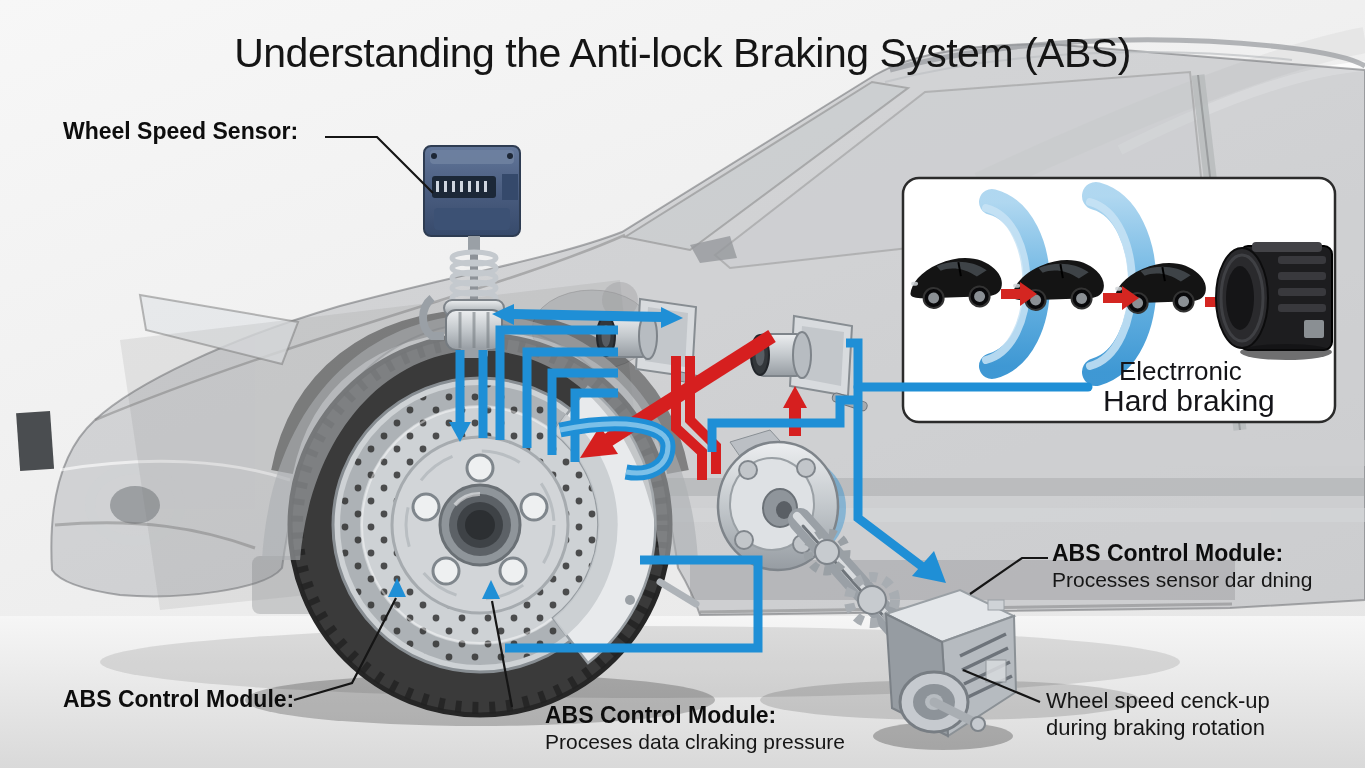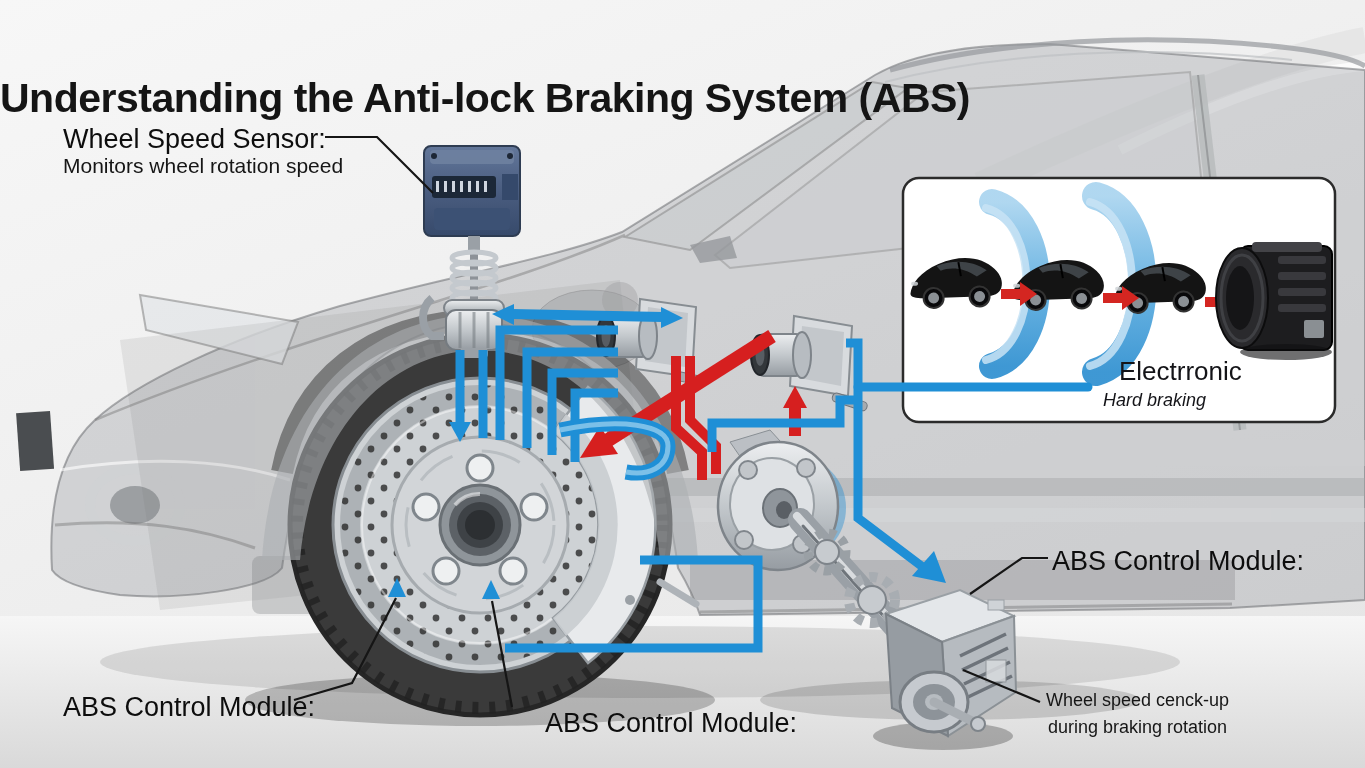--- a/index.html
+++ b/index.html
@@ -3,30 +3,30 @@
 <meta charset="utf-8">
 <style>
   html,body{margin:0;padding:0;background:#dcdcdc;}
   .stage{
     position:relative;width:1365px;height:768px;overflow:hidden;
     font-family:"Liberation Sans",sans-serif;
     background:linear-gradient(160deg,#f7f7f7 0%,#efefef 45%,#e4e4e4 100%);
   }
   svg{position:absolute;left:0;top:0;}
   .title{
-    position:absolute;left:0;top:30px;width:100%;text-align:left;
-    font-size:41px;font-weight:700;letter-spacing:-0.5px;color:#151515;white-space:nowrap;margin-top:45px;
+    position:absolute;left:0;top:30px;width:100%;text-align:center;
+    font-size:41px;font-weight:400;letter-spacing:-0.5px;color:#151515;white-space:nowrap;
   }
   .lab{position:absolute;white-space:nowrap;}
-  .lab .h{font-weight:400;font-size:27px;line-height:27px;color:#0d0d0d;margin-top:8px;}
+  .lab .h{font-weight:700;font-size:23px;line-height:27px;color:#0d0d0d;}
   .lab .b{font-size:21px;line-height:26px;color:#161616;}
-  .lab .b2{font-size:18px;line-height:27px;color:#161616;text-align:center;}
+  .lab .b2{font-size:22px;line-height:27px;color:#161616;}
   .inset-cap{position:absolute;left:1103px;top:356px;white-space:nowrap;}
   .inset-cap .l1{font-size:26px;line-height:30px;color:#141418;margin-left:16px;}
-  .inset-cap .l2{font-size:18px;line-height:29px;color:#141418;font-style:italic;}
+  .inset-cap .l2{font-size:30px;line-height:29px;color:#141418;}
 </style>
 </head>
 <body>
 
 <div class="stage">
 
 <svg width="1365" height="768" viewBox="0 0 1365 768">
   <defs>
     <linearGradient id="metalH" x1="0" y1="0" x2="0" y2="1">
       <stop offset="0" stop-color="#eceef0"></stop>
@@ -304,33 +304,34 @@
     <polyline points="294,700 352,683 396,598"></polyline>
     <polyline points="512,707 492,601"></polyline>
     <polyline points="963,670 1040,702"></polyline>
   </g>
 </svg>
 
 <div class="title">Understanding the Anti-lock Braking System (ABS)</div>
 
 <div class="lab" style="left:63px;top:118px;">
   <div class="h">Wheel Speed Sensor:</div>
-  <div class="b">Monitors wheel rotation speed</div>
 </div>
 
 <div class="lab" style="left:1052px;top:540px;">
   <div class="h">ABS Control Module:</div>
+  <div class="b">Processes sensor dar dning</div>
 </div>
 
 <div class="lab" style="left:63px;top:686px;">
   <div class="h">ABS Control Module:</div>
 </div>
 
 <div class="lab" style="left:545px;top:702px;">
   <div class="h">ABS Control Module:</div>
+  <div class="b">Proceses data clraking pressure</div>
 </div>
 
 <div class="lab" style="left:1046px;top:687px;">
   <div class="b2">Wheel speed cenck-up</div>
   <div class="b2">during braking rotation</div>
 </div>
 
 <div class="inset-cap">
   <div class="l1">Electrronic</div>
   <div class="l2">Hard braking</div>

